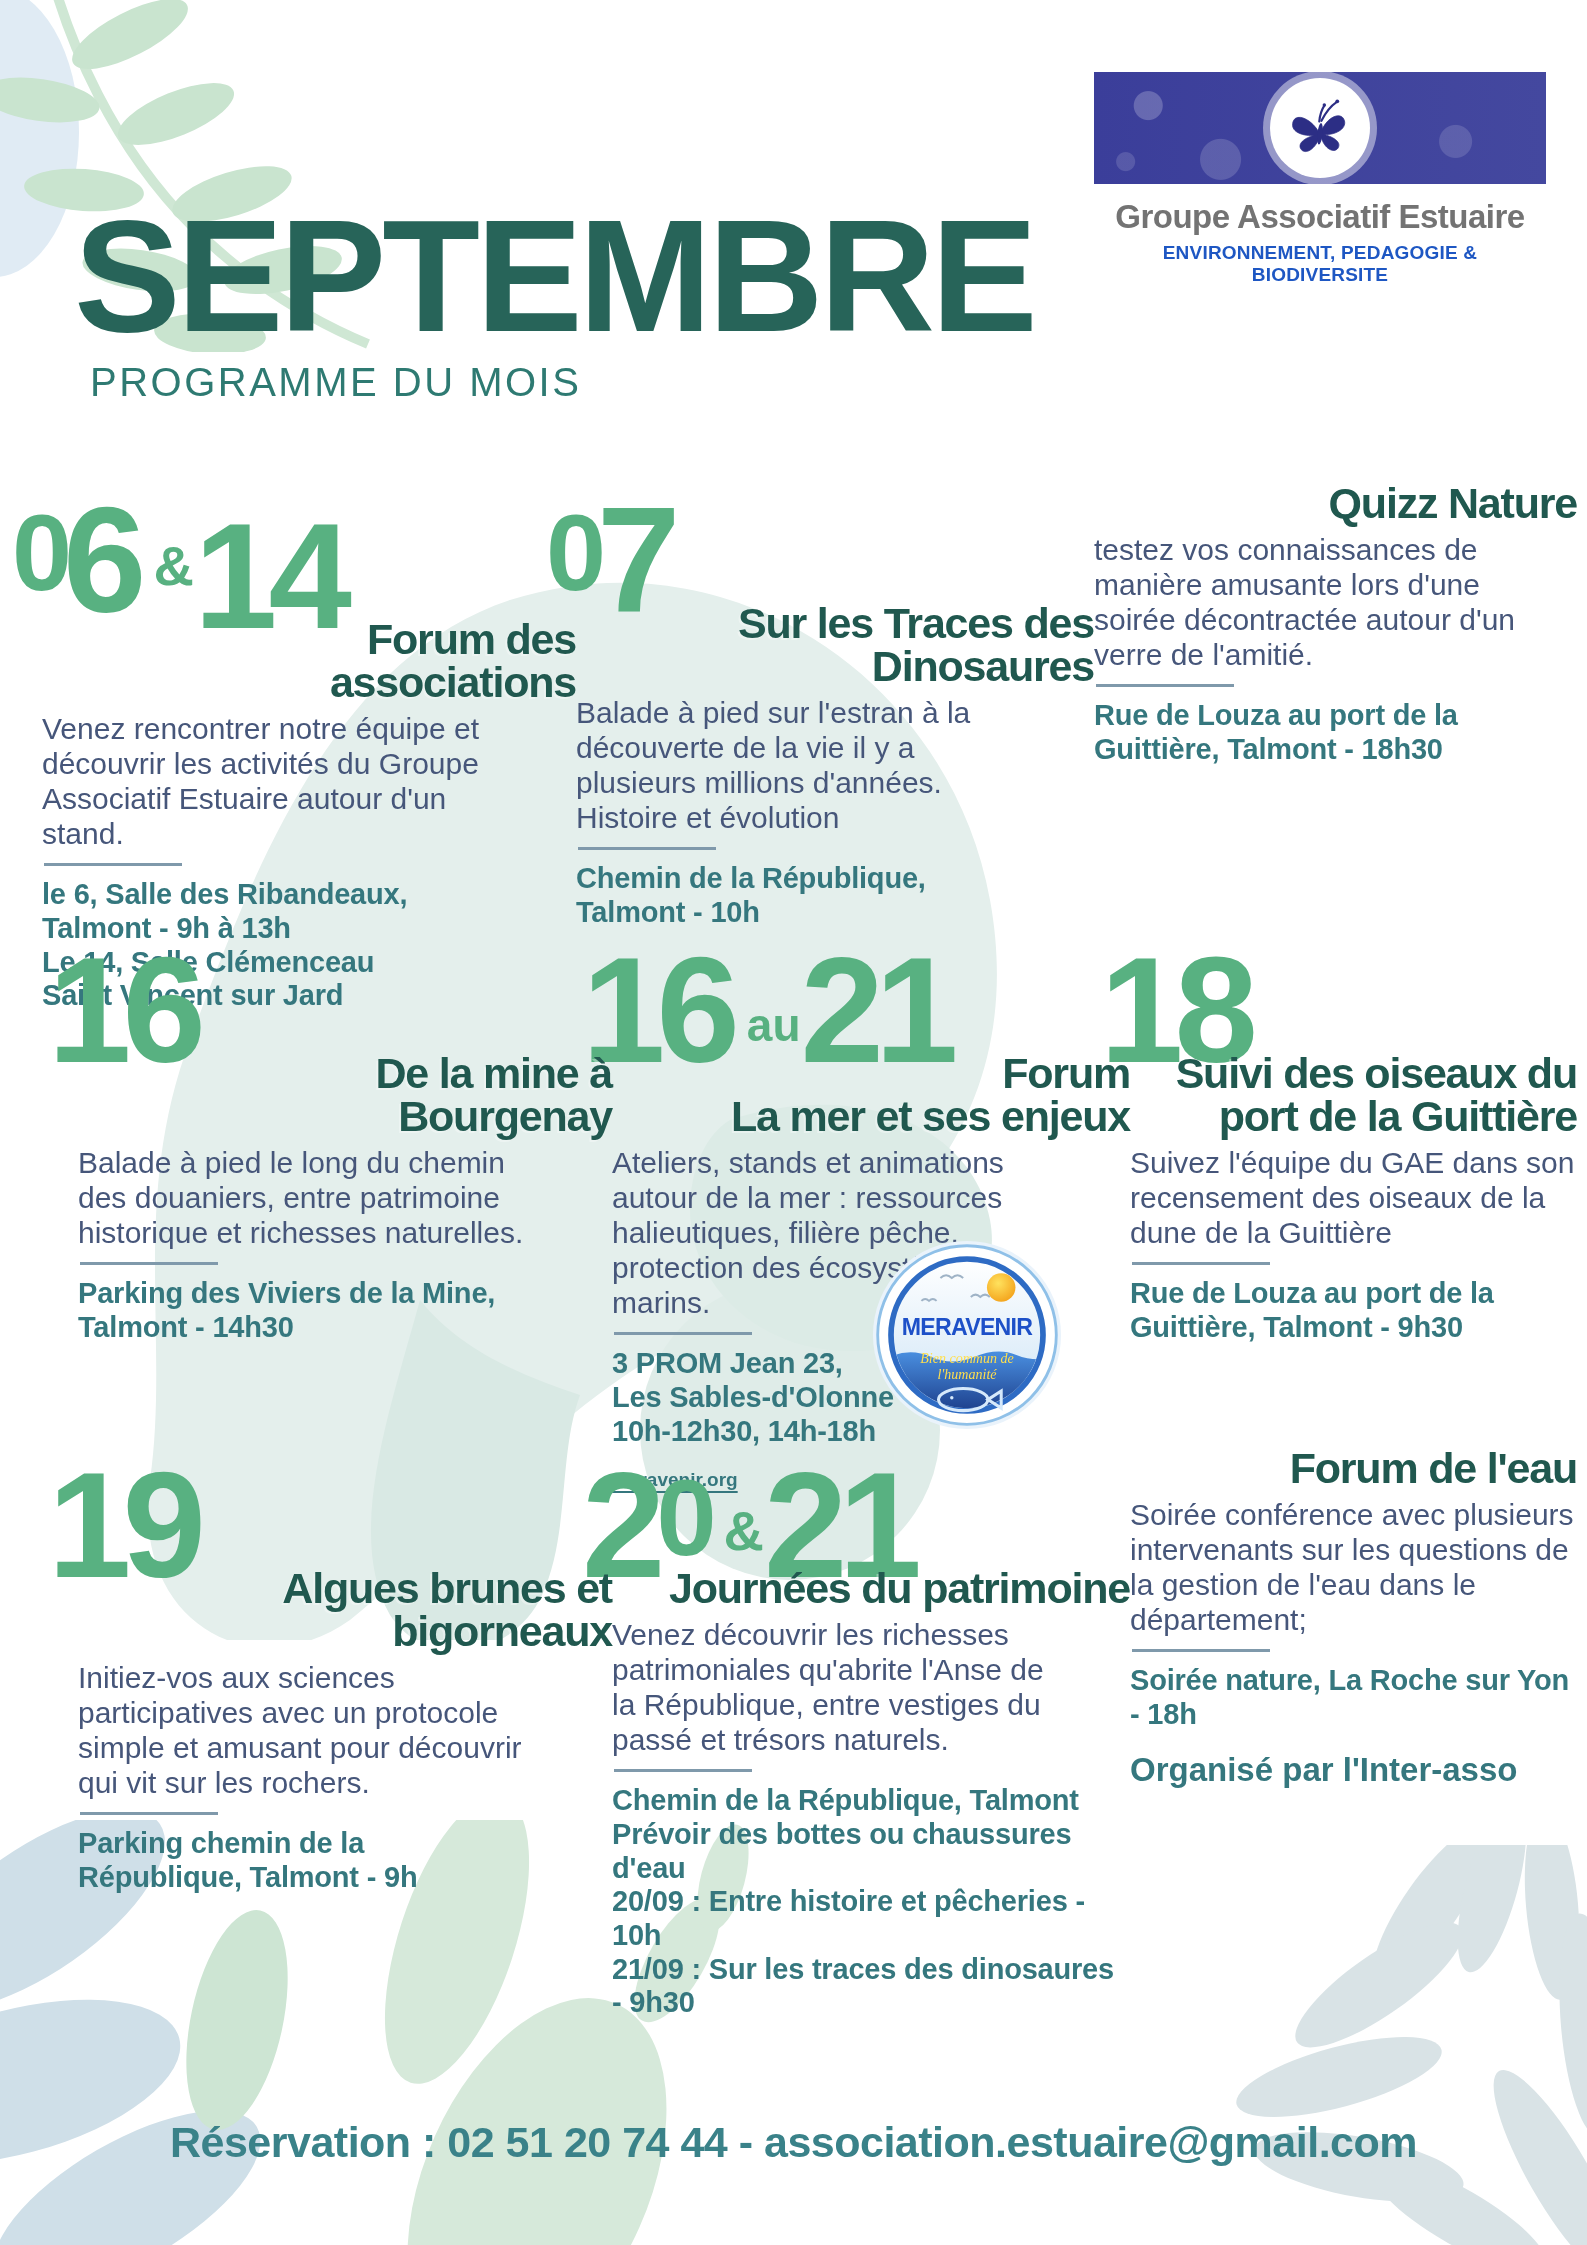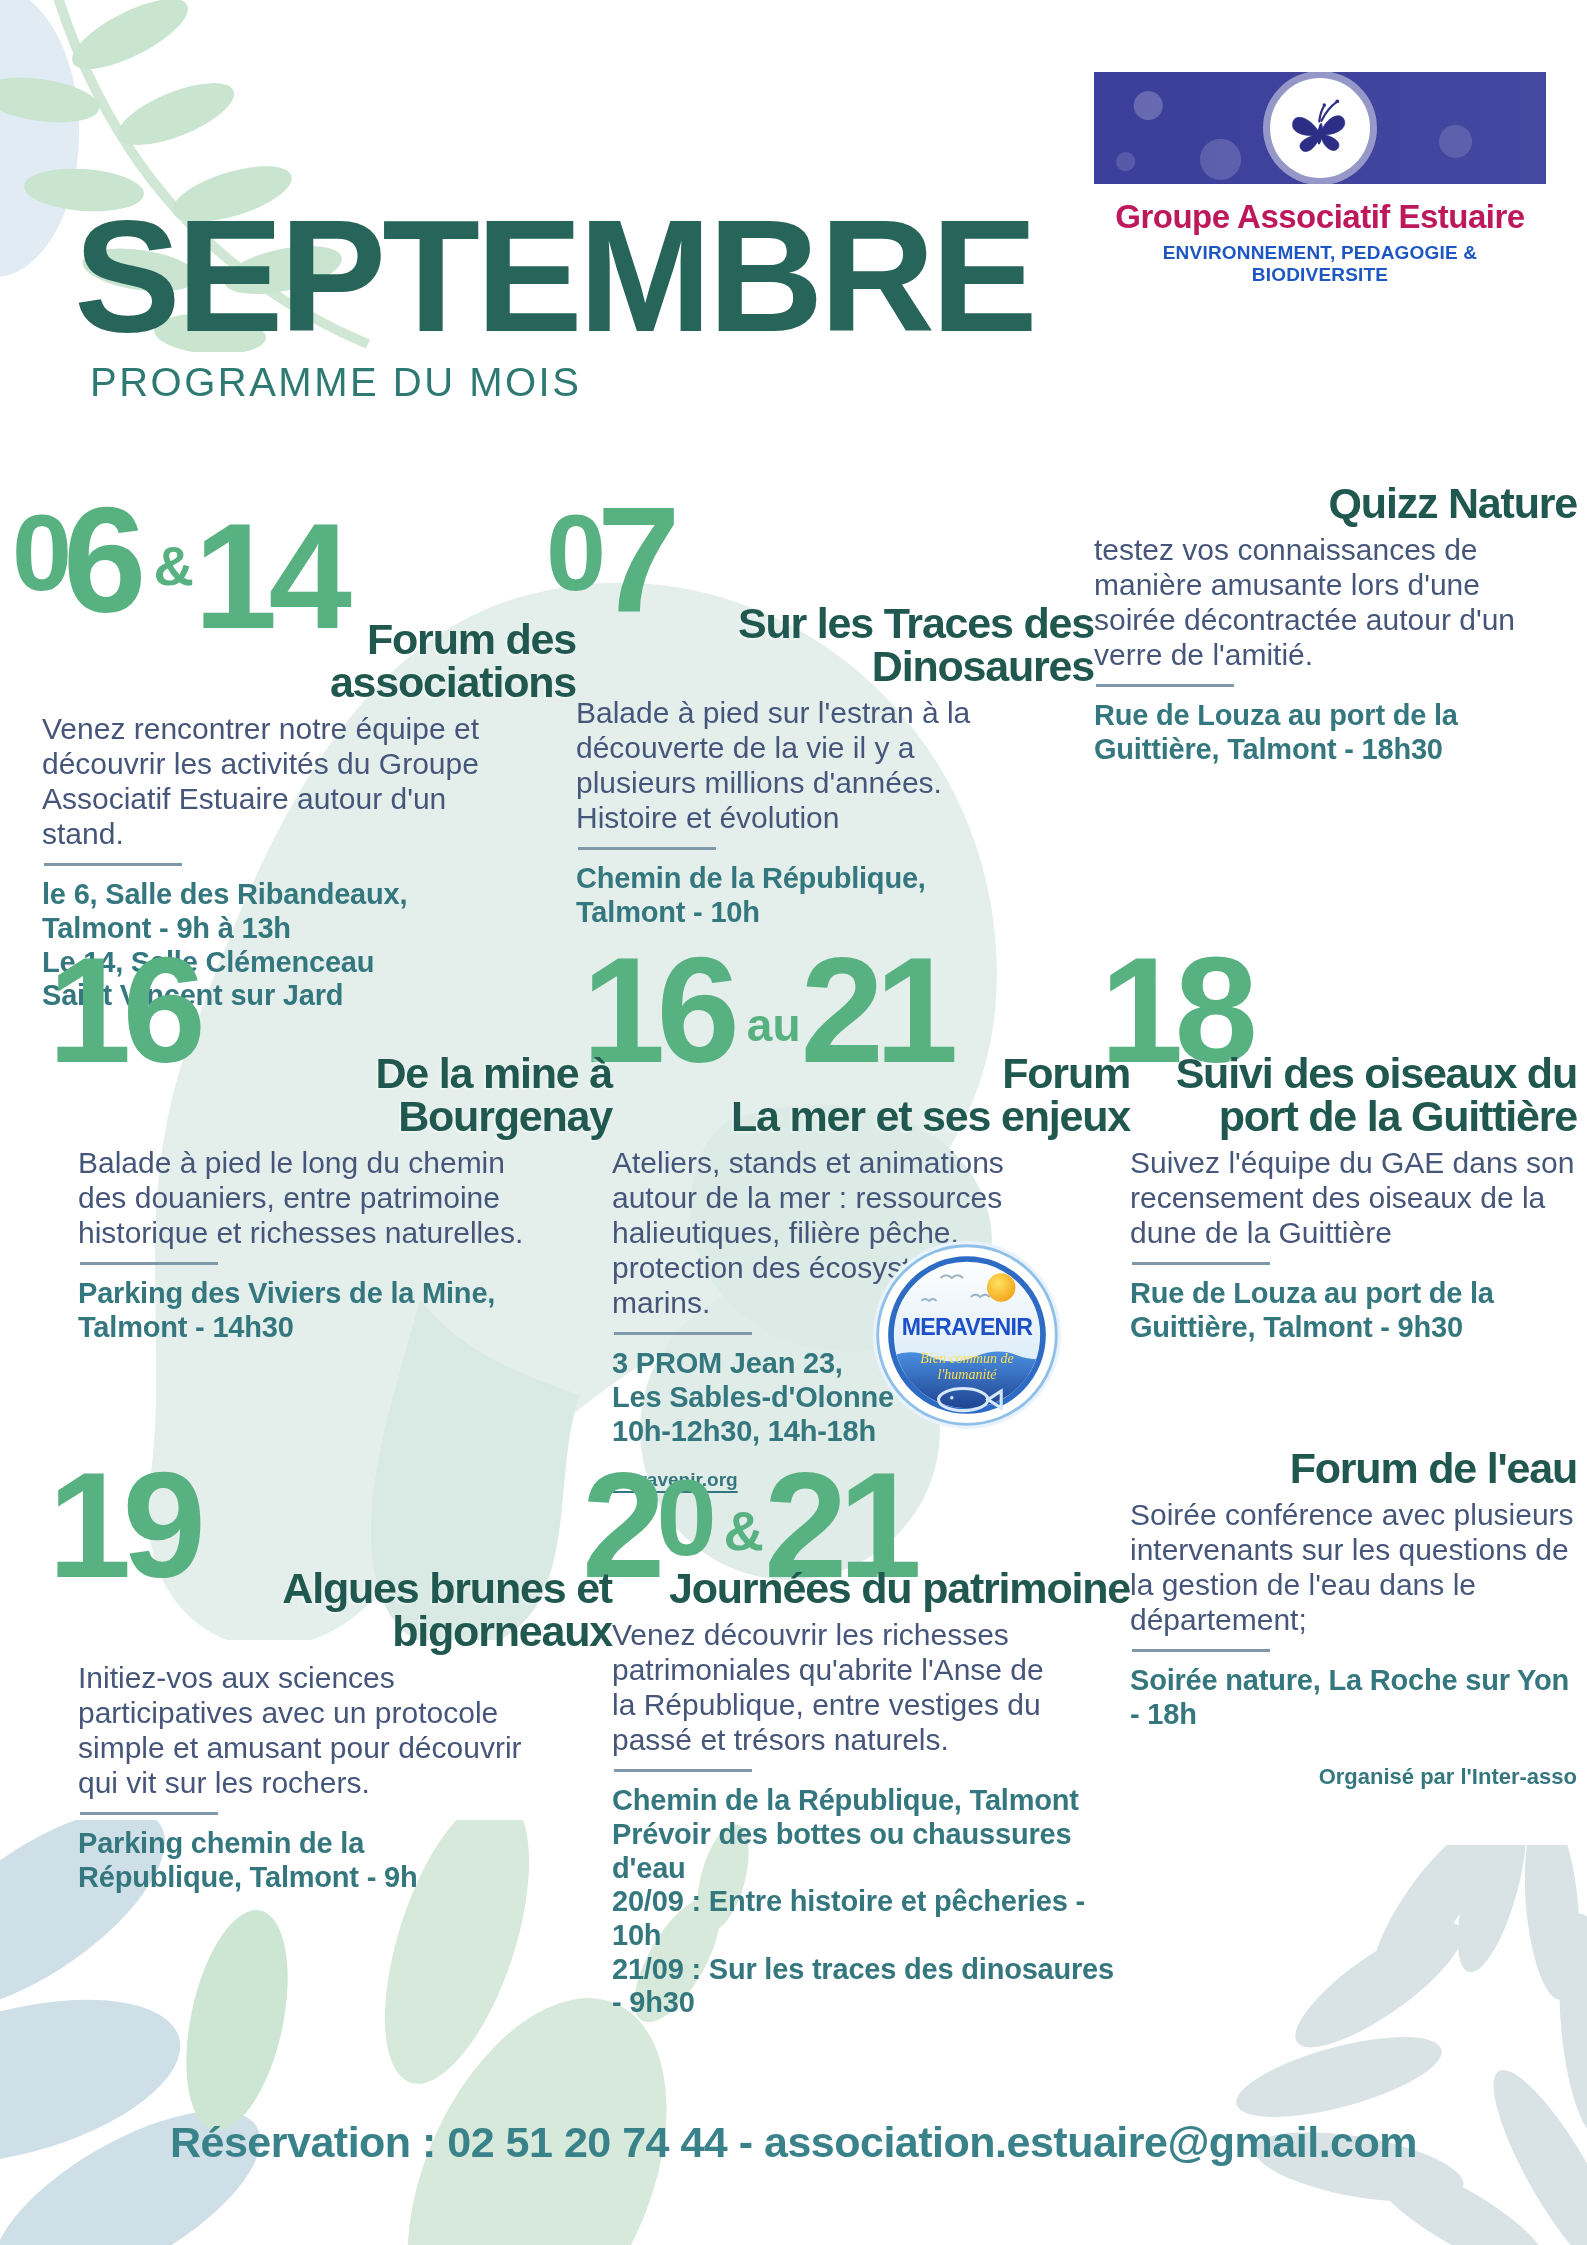--- a/index.html
+++ b/index.html
@@ -59,23 +59,22 @@
     font-weight:bold;color:var(--location-teal,#35777e);
     white-space:pre-line;
   }
   .link{
     display:inline-block;margin-top:21px;
     font-size:19px;font-weight:bold;color:var(--location-teal,#35777e);
     text-decoration:underline;text-underline-offset:5px;text-decoration-thickness:2px;
     cursor:pointer;
   }
   .organizer{
-    margin:32px 0 0;font-size:22px;font-weight:bold;
+    margin:19px 0 0;font-size:33px;font-weight:bold;
     color:var(--location-teal,#35777e);
-    text-align:right;
   }
   
   .month{
     position:absolute;left:74px;top:196px;margin:0;z-index:1;
     font-size:160px;line-height:1;font-weight:bold;letter-spacing:-4px;
     color:var(--month-teal,#276459);
   }
   .subtitle{
     position:absolute;left:82px;top:352px;margin:8px;z-index:1;
     font-size:40px;letter-spacing:2.5px;font-weight:400;
@@ -93,21 +92,21 @@
       linear-gradient(90deg, var(--banner-blue,#3b3e9a), #44489f);
   }
   .banner-circle{
     position:absolute;left:50%;top:50%;transform:translate(-50%,-50%);
     width:100px;height:100px;border-radius:50%;background:#fff;
     box-shadow:0 0 0 7px rgba(255,255,255,.45);
     display:flex;align-items:center;justify-content:center;
   }
   .org-name{
     margin:14px 0 0;text-align:center;
-    font-size:33px;font-weight:bold;letter-spacing:-0.5px;color:#be185d;
+    font-size:33px;font-weight:bold;letter-spacing:-0.5px;color:#737373;
   }
   .tagline{
     margin:6px 0 0;text-align:center;
     font-size:19px;font-weight:bold;letter-spacing:0.2px;
     color:var(--tagline-blue,#1e57c3);
   }
   .footer{
     position:absolute;left:0;right:0;top:2118px;margin:0;z-index:1;
     text-align:center;
     font-size:43px;font-weight:bold;letter-spacing:-0.5px;

